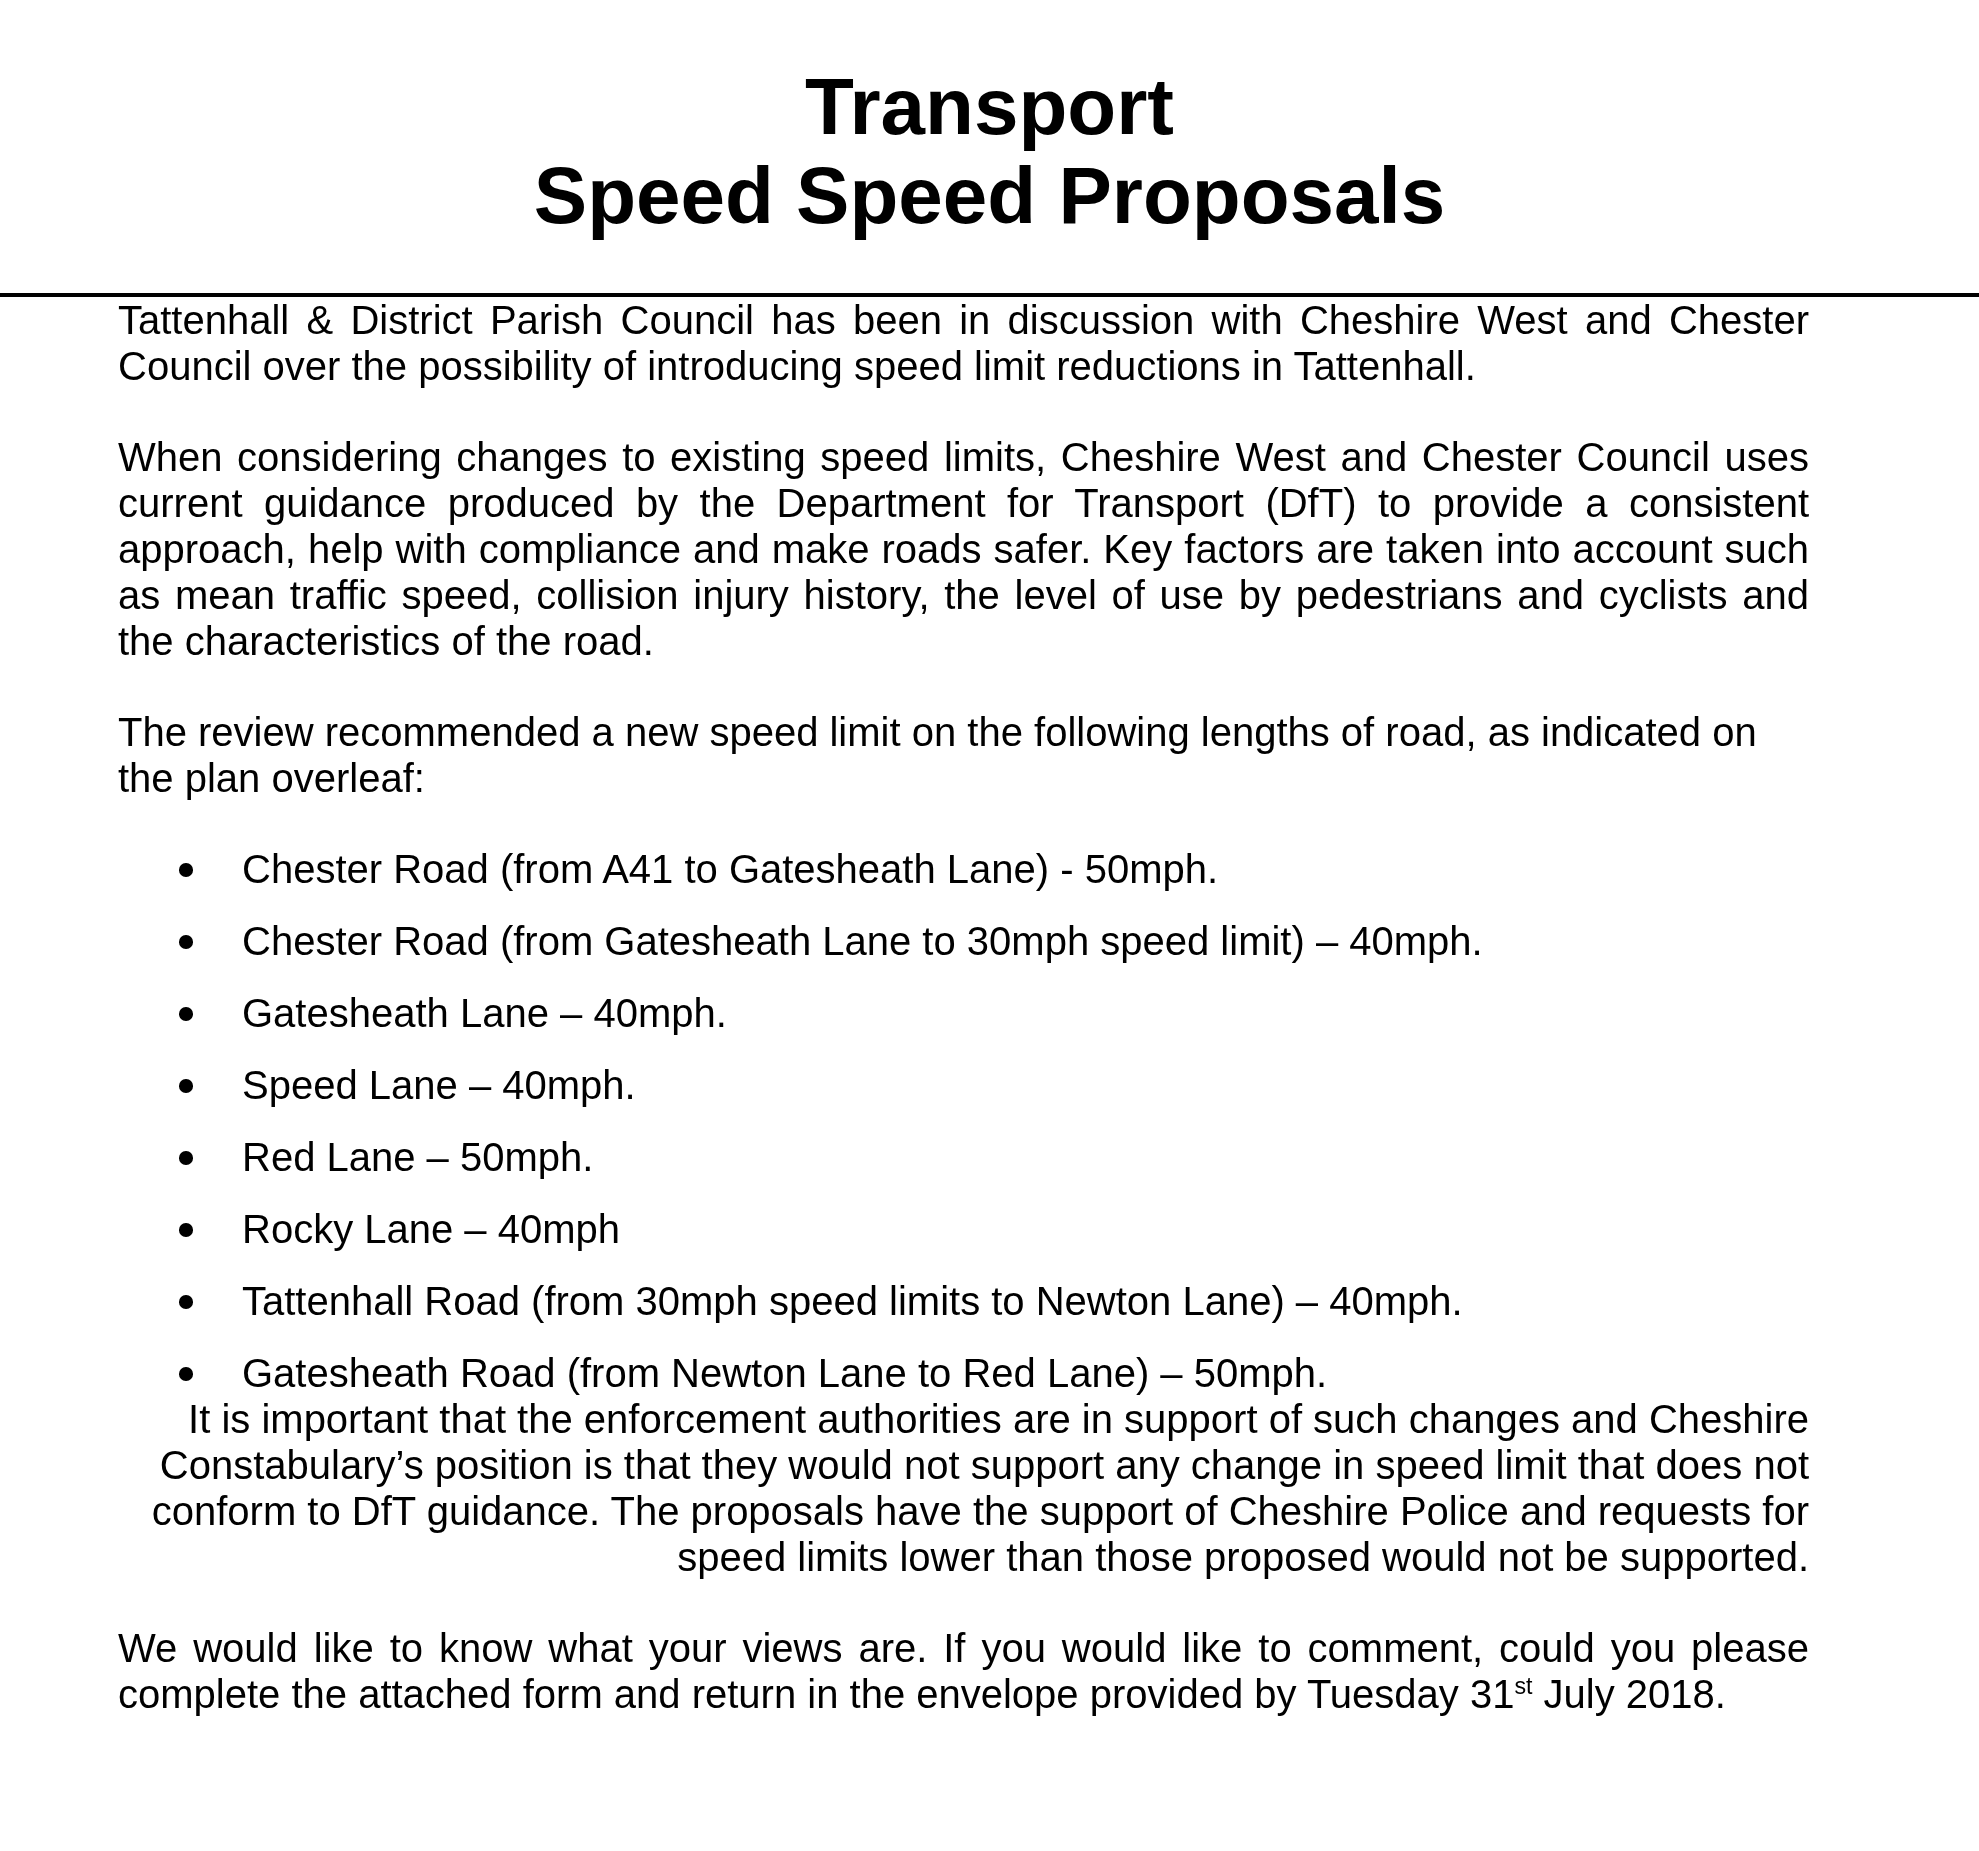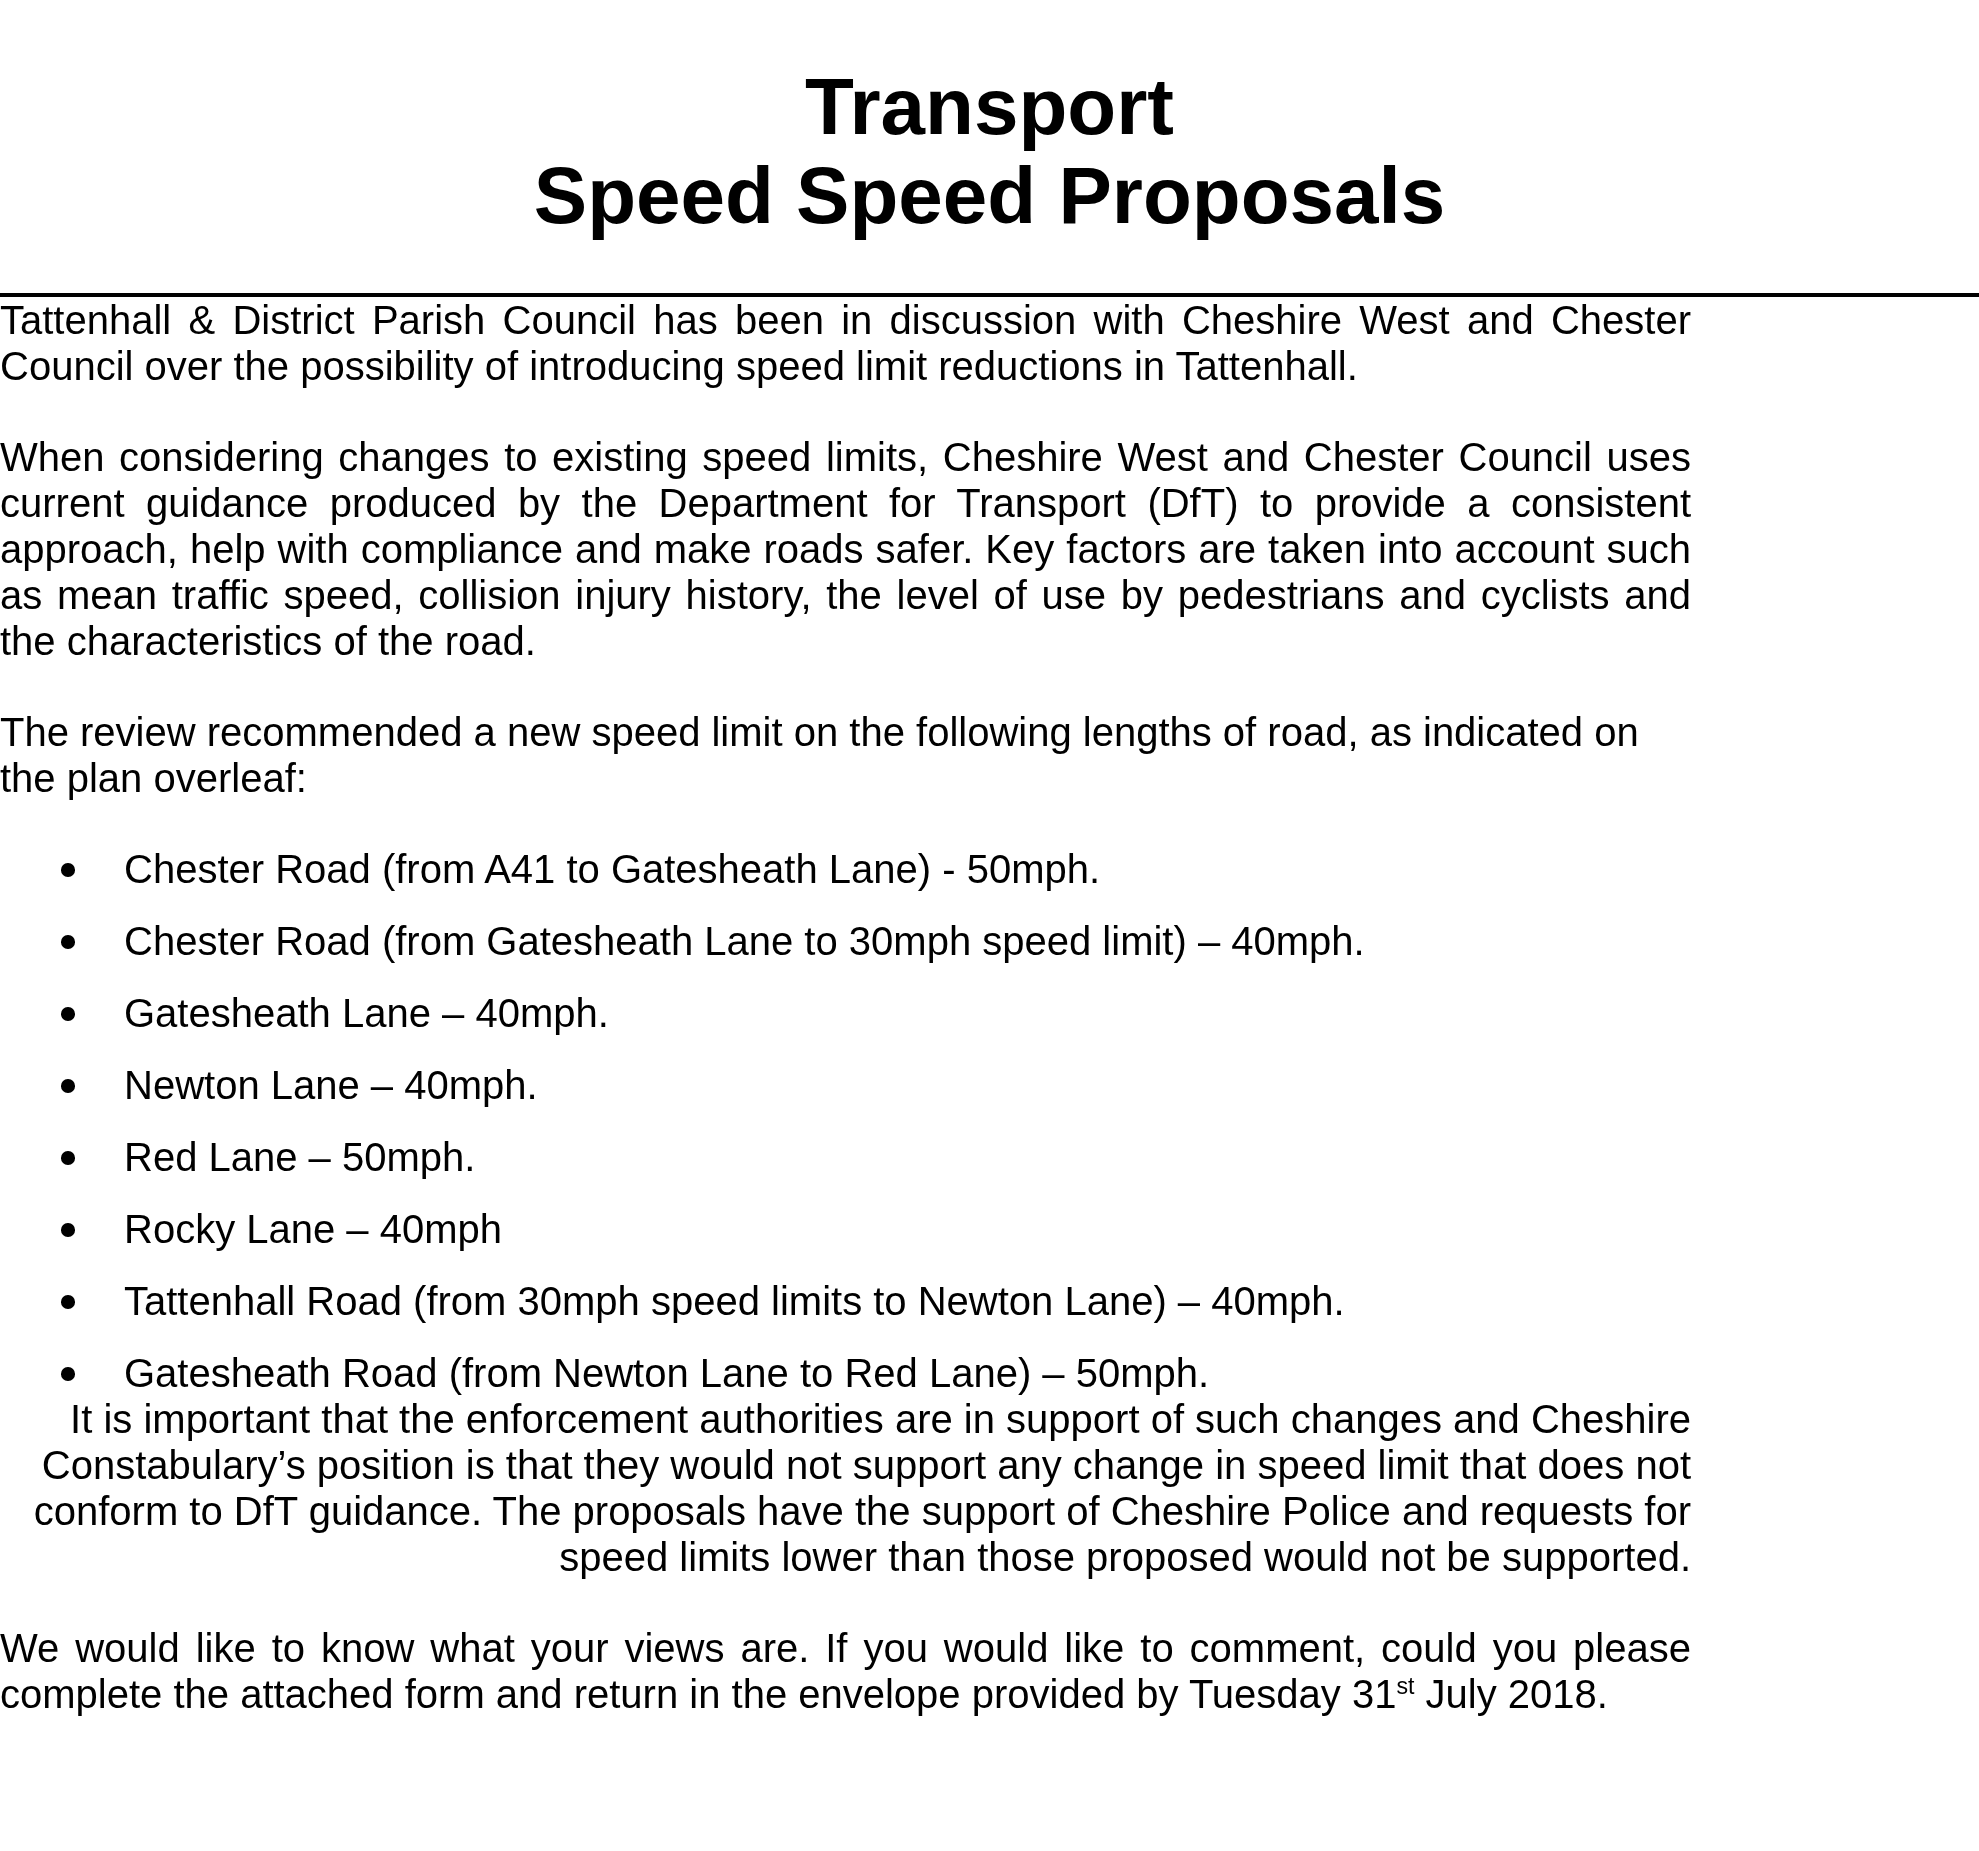--- a/index.html
+++ b/index.html
@@ -28,20 +28,21 @@
     line-height: 89px;
   }
   .doc-title .t-line { display: block; }
   .title-rule {
     border: 0;
     border-top: 4.8px solid #000000;
     margin: 17.6px 0 0 0;
     width: 100%;
   }
   .content {
+    margin-left: 118px;
     width: 1691px;
     font-size: 40px;
     line-height: 46px;
   }
   .content p {
     margin: 0 0 45px 0;
   }
   .justify { text-align: justify; }
   .p-intro { margin-top: 64px; }
   ul.road-list {
@@ -101,21 +102,21 @@
       <li>
         <span class="bullet-dot"></span>
         <span>Chester Road (from Gatesheath Lane to 30mph speed limit) – 40mph.</span>
       </li>
       <li>
         <span class="bullet-dot"></span>
         <span>Gatesheath Lane – 40mph.</span>
       </li>
       <li>
         <span class="bullet-dot"></span>
-        <span>Newton Lane – 40mph.</span>
+        <span>Speed Lane – 40mph.</span>
       </li>
       <li>
         <span class="bullet-dot"></span>
         <span>Red Lane – 50mph.</span>
       </li>
       <li>
         <span class="bullet-dot"></span>
         <span>Rocky Lane – 40mph</span>
       </li>
       <li>

